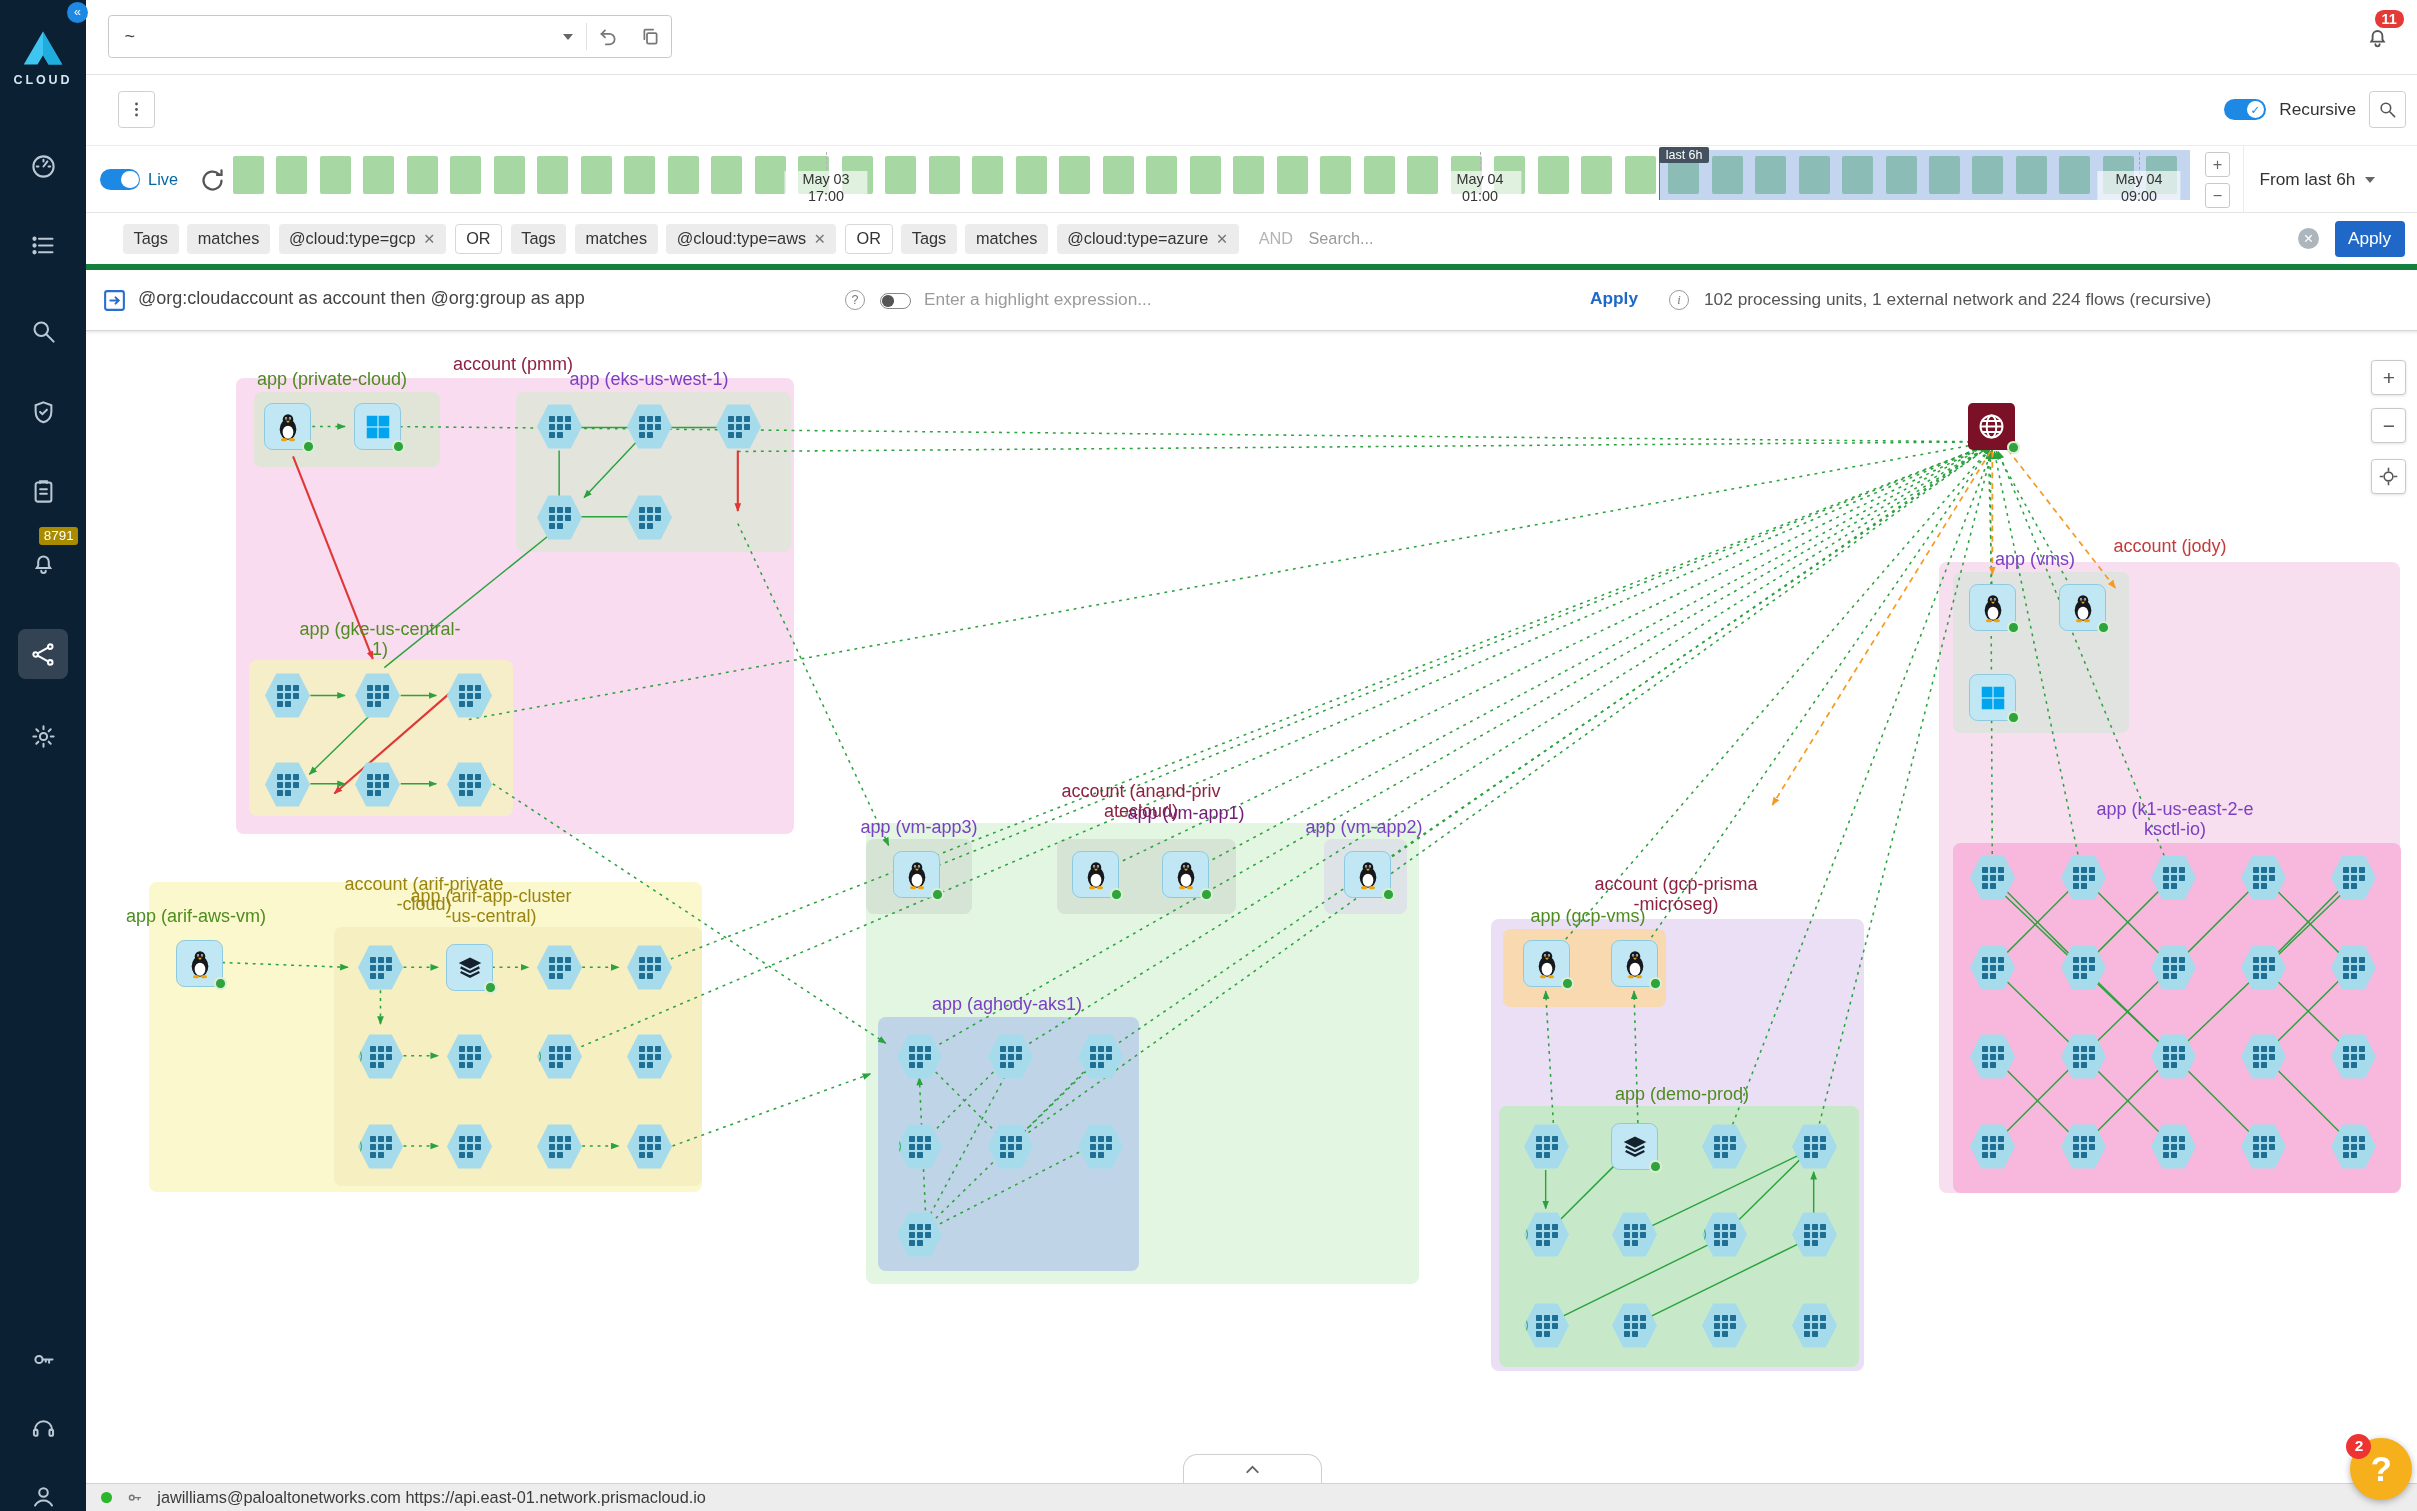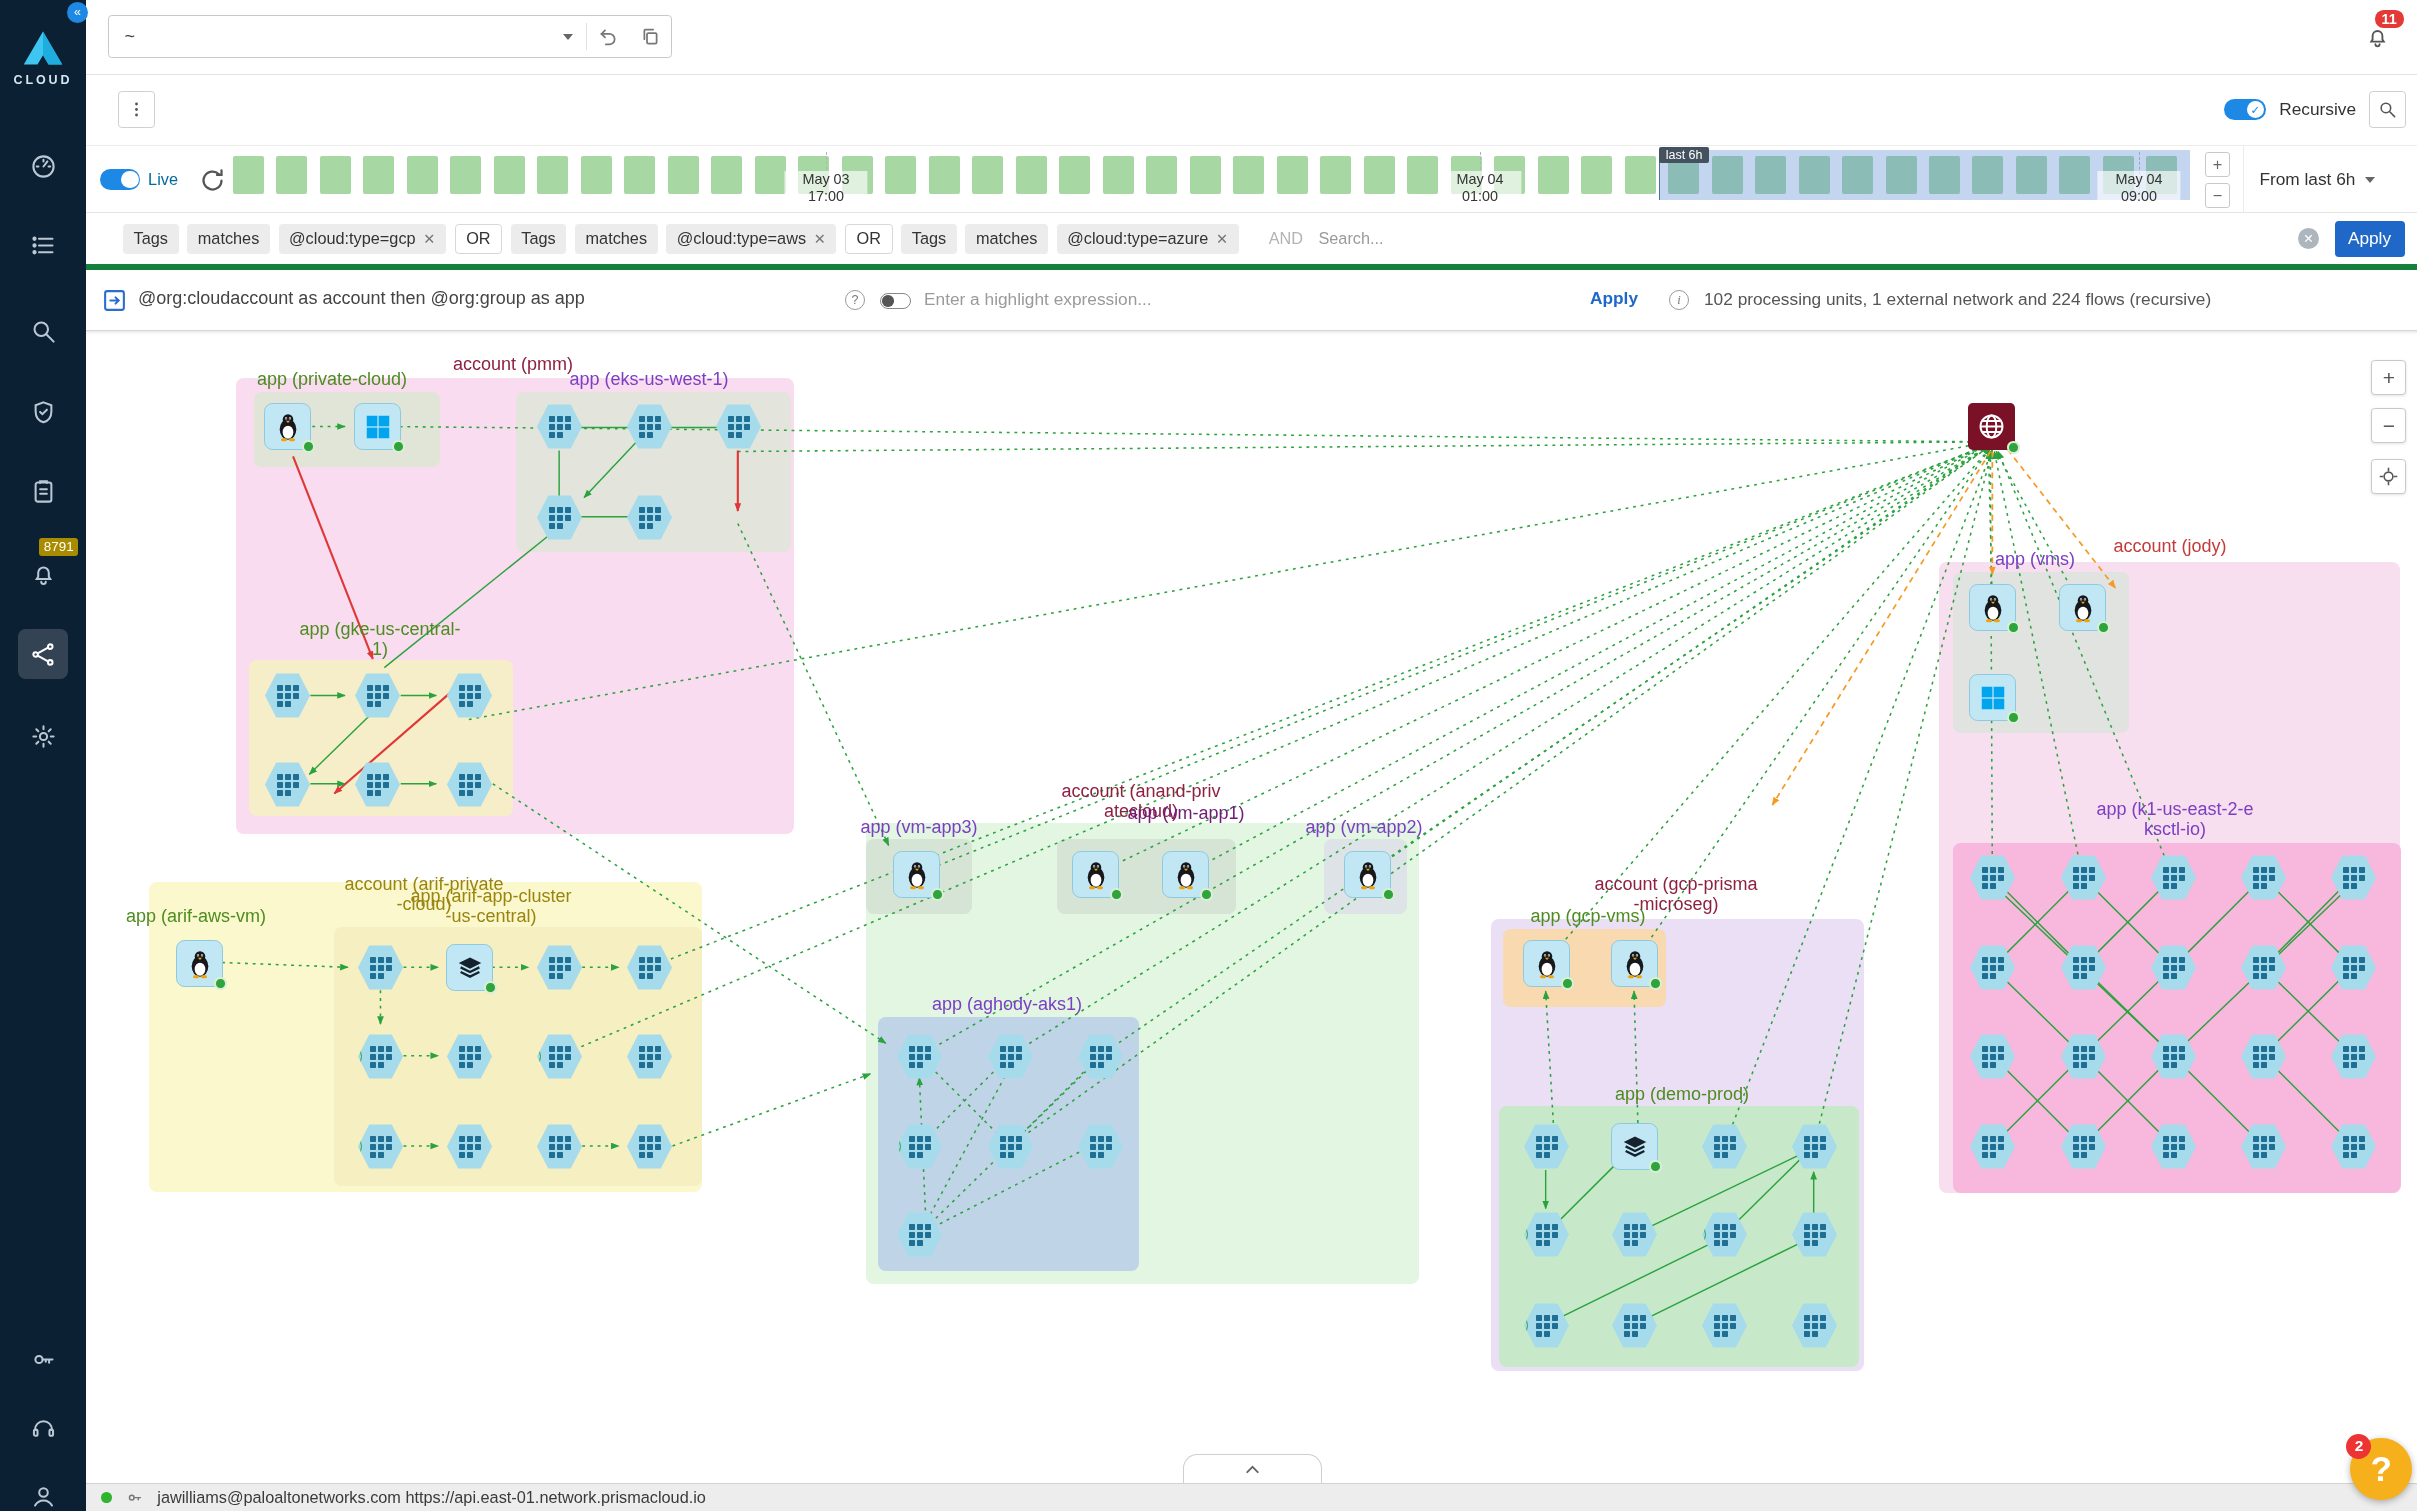--- a/index.html
+++ b/index.html
@@ -62,21 +62,21 @@
     display:flex;align-items:center;justify-content:center;font-size:16.3px;color:#666;background:#fff;z-index:6;}
   .from-select{position:absolute;left:2157px;top:0;height:67px;right:5.8px;display:flex;align-items:center;
     gap:9.6px;font-size:17.3px;color:#333;border-left:1px solid #ececec;padding-left:15.4px;}
   
   .filterrow{top:213px;height:57px;border-bottom:6px solid #15803d;display:flex;align-items:center;padding-left:37px;}
   #chips{display:flex;align-items:center;gap:8.6px;}
   .chip{background:#ececec;border-radius:3.8px;height:30px;display:flex;align-items:center;
     padding:0 10.6px;font-size:16.3px;color:#333;gap:7.7px;white-space:nowrap;}
   .chip .x{color:#777;font-size:14.4px;}
   .chip.op{background:#fff;border:1px solid #d7d7d7;}
-  .and-hint{color:#b3b3b3;font-size:16.3px;margin-left:30px;}
+  .and-hint{color:#b3b3b3;font-size:16.3px;margin-left:20px;}
   .search-ph{color:#9a9a9a;font-size:16.3px;margin-left:15.4px;}
   .filter-right{margin-left:auto;display:flex;align-items:center;gap:15.4px;padding-right:12.5px;}
   .clear-ic{width:21px;height:21px;border-radius:50%;background:#aeb6bd;color:#fff;font-size:12.5px;
     display:flex;align-items:center;justify-content:center;}
   .apply-btn{background:#2068c8;color:#fff;font-size:17.3px;border-radius:3.8px;height:36px;width:70px;
     display:flex;align-items:center;justify-content:center;}
   
   .exprrow{top:270px;height:61px;border-bottom:1px solid #d6d6d6;}
   .expr-ic{position:absolute;left:16.3px;top:18px;width:25px;height:25px;color:#2a6fd0;}
   .expr-query{position:absolute;left:52px;top:18px;font-size:18px;color:#444;}
@@ -168,21 +168,21 @@
         <path d="M9 11.5l2 2 4-4"></path>
       </svg>
     </div>
   <div class="nav-item" style="top:466px">
       <svg viewBox="0 0 24 24" fill="none" stroke="currentColor" stroke-width="1.8" stroke-linecap="round">
         <rect x="5" y="4" width="14" height="17" rx="2"></rect>
         <path d="M9 4.5V3h6v1.5"></path>
         <path d="M9 10h6M9 14h6"></path>
       </svg>
     </div>
-  <div class="nav-item" style="top:549px">
+  <div class="nav-item" style="top:538px">
     <span class="alert-badge">8791</span>
     <svg viewBox="0 0 24 24" fill="none" stroke="currentColor" stroke-width="1.8" stroke-linecap="round">
         <path d="M6 16h12l-1.3-2v-3.5A4.7 4.7 0 0 0 12 5.8a4.7 4.7 0 0 0-4.7 4.7V14z"></path>
         <path d="M10 18.5a2 2 0 0 0 4 0"></path>
       </svg>
     </div>
   <div class="nav-item active" style="top:629px">
       <svg viewBox="0 0 24 24" fill="none" stroke="currentColor" stroke-width="1.8" stroke-linecap="round">
         <circle cx="5" cy="12" r="2"></circle>
         <circle cx="18" cy="5" r="2"></circle>

